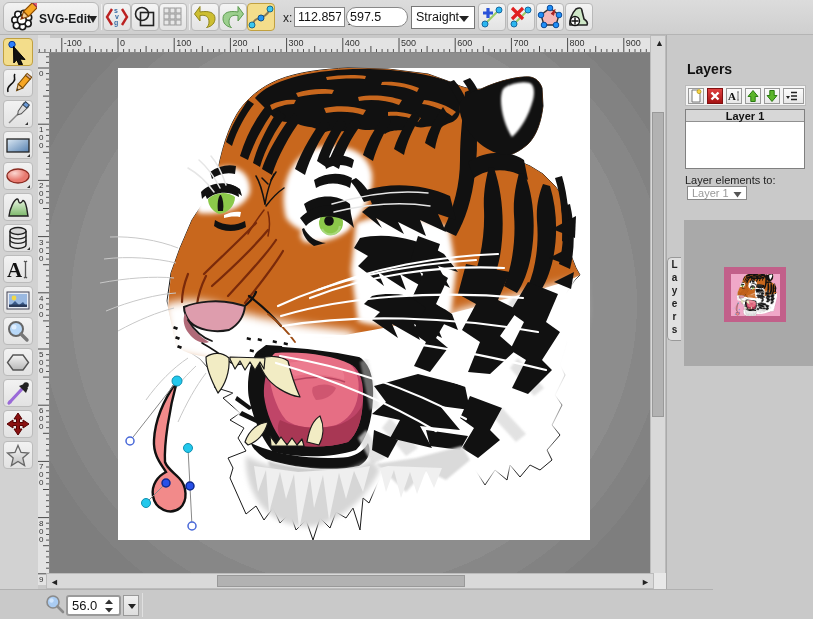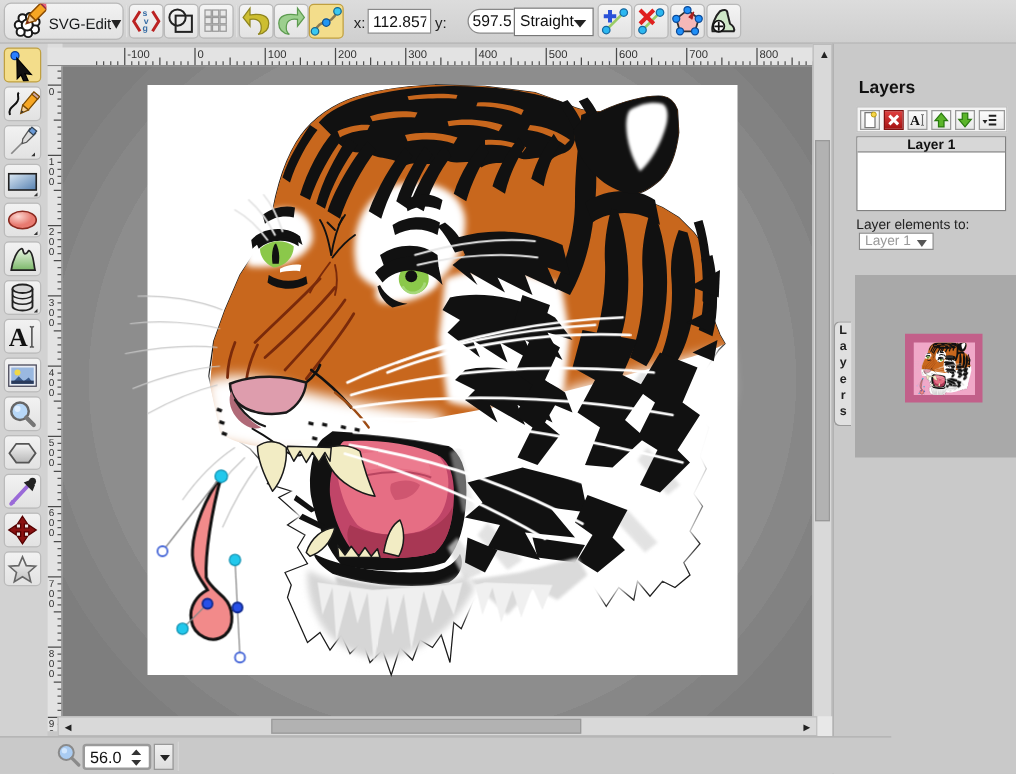--- a/index.html
+++ b/index.html
@@ -5,33 +5,33 @@
 * { margin:0; padding:0; box-sizing:border-box; }
 html,body { width:813px; height:619px; overflow:hidden; font-family:"Liberation Sans", sans-serif; }
 body { background:#c8c8c8; position:relative; }
 .abs { position:absolute; }
 
 #topbar { left:0; top:0; width:813px; height:35px; background:linear-gradient(#dcdcdc,#cfcfcf); border-bottom:1px solid #b4b4b4; }
 .tbtn { position:absolute; top:3px; width:28px; height:28px; background:linear-gradient(#f4f4f4,#e3e3e3); border:1px solid #b9b9b9; border-radius:4px; }
 .tbtn.sel { background:#f3dd8b; border:1px solid #c0a040; }
 .tsep { position:absolute; top:4px; width:1px; height:26px; background:#aaa; border-right:1px solid #eee; }
 #mainbtn { position:absolute; left:3px; top:2px; width:96px; height:30px; background:linear-gradient(#f2f2f2,#e2e2e2); border:1px solid #b9b9b9; border-radius:6px; }
-#mainbtn .ttl { position:absolute; white-space:nowrap; left:35px; top:9px; font-size:12px; font-weight:normal; color:#17191b; }
+#mainbtn .ttl { position:absolute; white-space:nowrap; left:35px; top:9px; font-size:12px; font-weight:bold; color:#17191b; }
 #mainbtn .car { position:absolute; left:85px; top:13px; width:0; height:0; border-left:4.5px solid transparent; border-right:4.5px solid transparent; border-top:7px solid #222; }
 .tlabel { position:absolute; top:11px; font-size:12px; color:#222; }
 .tinput { position:absolute; top:7px; height:20px; background:#fff; border:1px solid #888; font-size:12.5px; font-family:"Liberation Sans",sans-serif; padding:1px 3px; color:#111; }
 #straight { position:absolute; left:411px; top:6px; width:64px; height:23px; background:#fff; border:1px solid #777; font-size:12.5px; padding:3px 4px; color:#111; }
 #straight .car { position:absolute; right:5px; top:9px; width:0; height:0; border-left:5px solid transparent; border-right:5px solid transparent; border-top:6px solid #222; }
 
 #leftbar { left:0; top:35px; width:38px; height:584px; background:#d2d2d2; }
 .lbtn { position:absolute; left:3px; width:30px; height:28px; background:linear-gradient(#f2f2f2,#e2e2e2); border:1px solid #bbb; border-radius:4px; }
 .lbtn.sel { background:#f3dd8b; border:1px solid #c0a040; }
 
 #rulercorner { left:38px; top:35px; width:12px; height:18px; background:#ddd; }
-#rulertop { left:38px; top:38px; width:614px; height:15px; background:#e3e3e3; border-bottom:1px solid #888; overflow:hidden;padding-left:38px; }
+#rulertop { left:38px; top:38px; width:614px; height:15px; background:#e3e3e3; border-bottom:1px solid #888; overflow:hidden; }
 #rulerleft { left:38px; top:53px; width:12px; height:532px; background:#e3e3e3; border-right:1px solid #888; overflow:hidden; }
 #workspace { left:50px; top:53px; width:600px; height:520px; background:radial-gradient(circle 345px at 304px 251px, #8d8d8d 0 82%, #878787 82% 91%, #828282 91% 99%, #7e7e7e 99%); overflow:hidden; }
 #canvas { position:absolute; left:68px; top:15px; width:472px; height:472px; background:#fff; } #canvas svg { overflow:visible; }
 
 #vscroll { left:650px; top:35px; width:16px; height:554px; background:#d9d9d9; border:1px solid #bbb; }
 #vthumb { position:absolute; left:1px; top:76px; width:12px; height:305px; background:#b2b2b2; border:1px solid #999; }
 #hscroll { left:46px; top:573px; width:608px; height:16px; background:#d9d9d9; border:1px solid #bbb; }
 #hthumb { position:absolute; left:170px; top:1px; width:248px; height:12px; background:#b2b2b2; border:1px solid #999; }
 .sarrow { position:absolute; font-size:9px; color:#222; }
 #corner { left:654px; top:573px; width:14px; height:16px; background:#e8e8e8; }
@@ -110,21 +110,21 @@
     </svg></div>
 <div class="tbtn sel" style="left:247px;" id="b-node"><svg width="26" height="26" viewBox="0 0 26 26">
       <path d="M4 21 C8 10 16 18 22 5" fill="none" stroke="#8a7a50" stroke-width="2"></path>
       <circle cx="4" cy="21" r="3" fill="#39c8f0" stroke="#1a6a90"></circle>
       <circle cx="13" cy="14" r="3" fill="#2196f3" stroke="#11508a"></circle>
       <circle cx="22" cy="5" r="3" fill="#39c8f0" stroke="#1a6a90"></circle>
     </svg></div>
 <span class="tlabel" style="left:283px;">x:</span>
 <input class="tinput" style="left: 294px; width: 51px;" value="112.857">
 <span class="tlabel" style="left:348px;">y:</span>
-<input class="tinput" style="left: 374px; width: 62px; border-radius: 10px;" value="597.5">
+<input class="tinput" style="left: 346px; width: 62px; border-radius: 10px;" value="597.5">
 <div id="straight">Straight<span class="car"></span></div>
 <div class="tbtn" style="left:478px;" id="b-addnode"><svg width="26" height="26" viewBox="0 0 26 26">
       <line x1="6" y1="20" x2="20" y2="6" stroke="#9c6" stroke-width="2"></line>
       <path d="M9 4 L9 14 M4 9 L14 9" stroke="#2a52d8" stroke-width="3.2"></path>
       <circle cx="20" cy="6" r="3" fill="#2bb7f0" stroke="#1668a0"></circle>
       <circle cx="6" cy="20" r="3" fill="#2bb7f0" stroke="#1668a0"></circle>
     </svg></div>
 <div class="tbtn" style="left:507px;" id="b-delnode"><svg width="26" height="26" viewBox="0 0 26 26">
       <line x1="6" y1="20" x2="20" y2="6" stroke="#9c6" stroke-width="2"></line>
       <path d="M4 4 L15 15 M15 4 L4 15" stroke="#e02020" stroke-width="3.2"></path>

